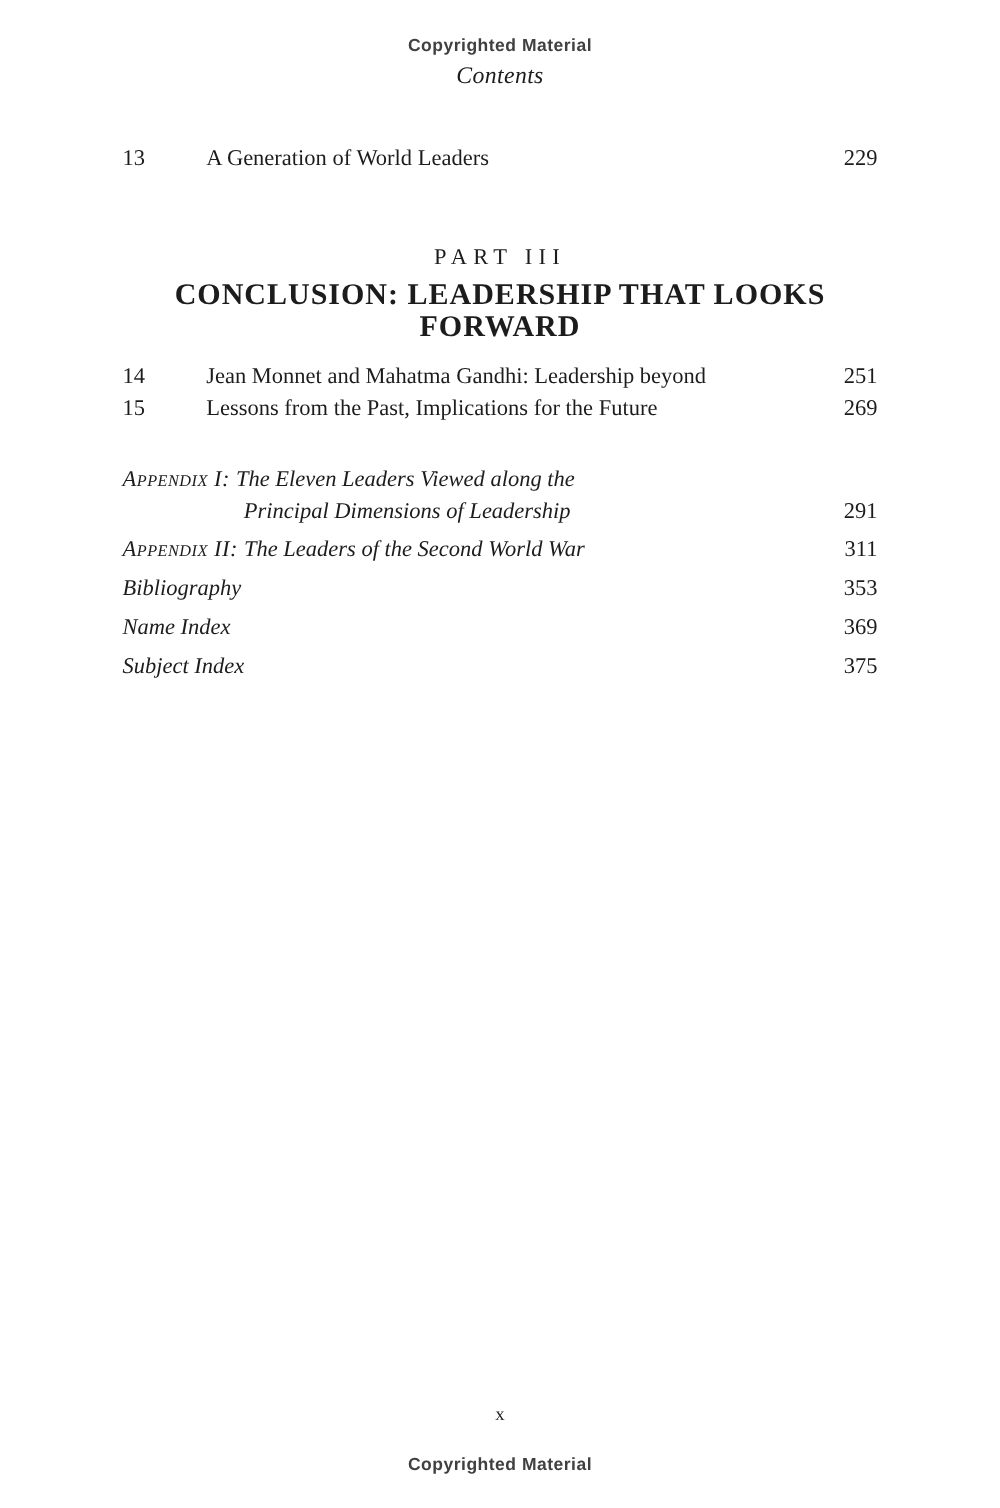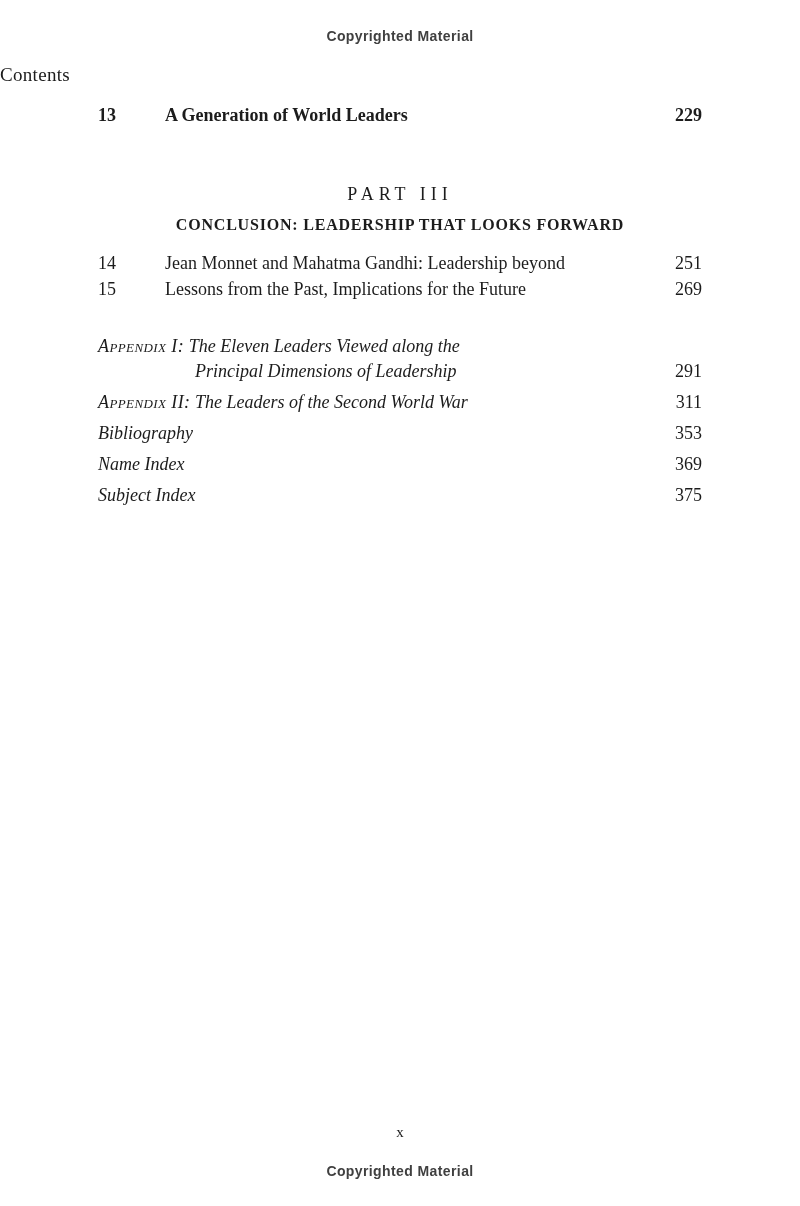--- a/index.html
+++ b/index.html
@@ -16,52 +16,53 @@
     font-family: "Liberation Sans", "DejaVu Sans", sans-serif;
     font-weight: bold;
     font-size: 14px;
     letter-spacing: 0.4px;
     color: #404040;
     text-align: center;
   }
   .banner-top { padding-top: 28px; }
   .banner-bottom { position: absolute; top: 1163px; left: 0; width: 800px; }
   .contents-heading {
-    margin-top: 20px;
-    text-align: left;
+    margin-top: 6px;
+    text-align: center;
+    font-style: italic;
     font-size: 19px;
     letter-spacing: 0.3px;
   }
   .toc {
     margin: 0 98px;
     font-size: 18px;
   }
   .ch-row {
     display: flex;
     line-height: 26px;
   }
   .ch-num { width: 67px; flex: none; }
   .ch-titles { flex: 1; }
   .page-num {
     margin-left: auto;
     align-self: flex-end;
     font-style: normal;
     padding-left: 12px;
   }
-  .row-13 { margin-top: 16px; font-weight: bold; }
+  .row-13 { margin-top: 41px; }
   .part-block { text-align: center; }
   .part-kicker {
     margin-top: 54px;
     font-size: 18px;
     letter-spacing: 5px;
     line-height: 24px;
   }
   .part-title {
     margin-top: 6px;
-    font-size: 16px;
+    font-size: 24px;
     font-weight: bold;
     letter-spacing: 0.8px;
     line-height: 26px;
   }
   .chapters-block { margin-top: 12px; }
   .back-matter { margin-top: 32px; }
   .bm-row {
     display: flex;
     font-style: italic;
     line-height: 25px;

